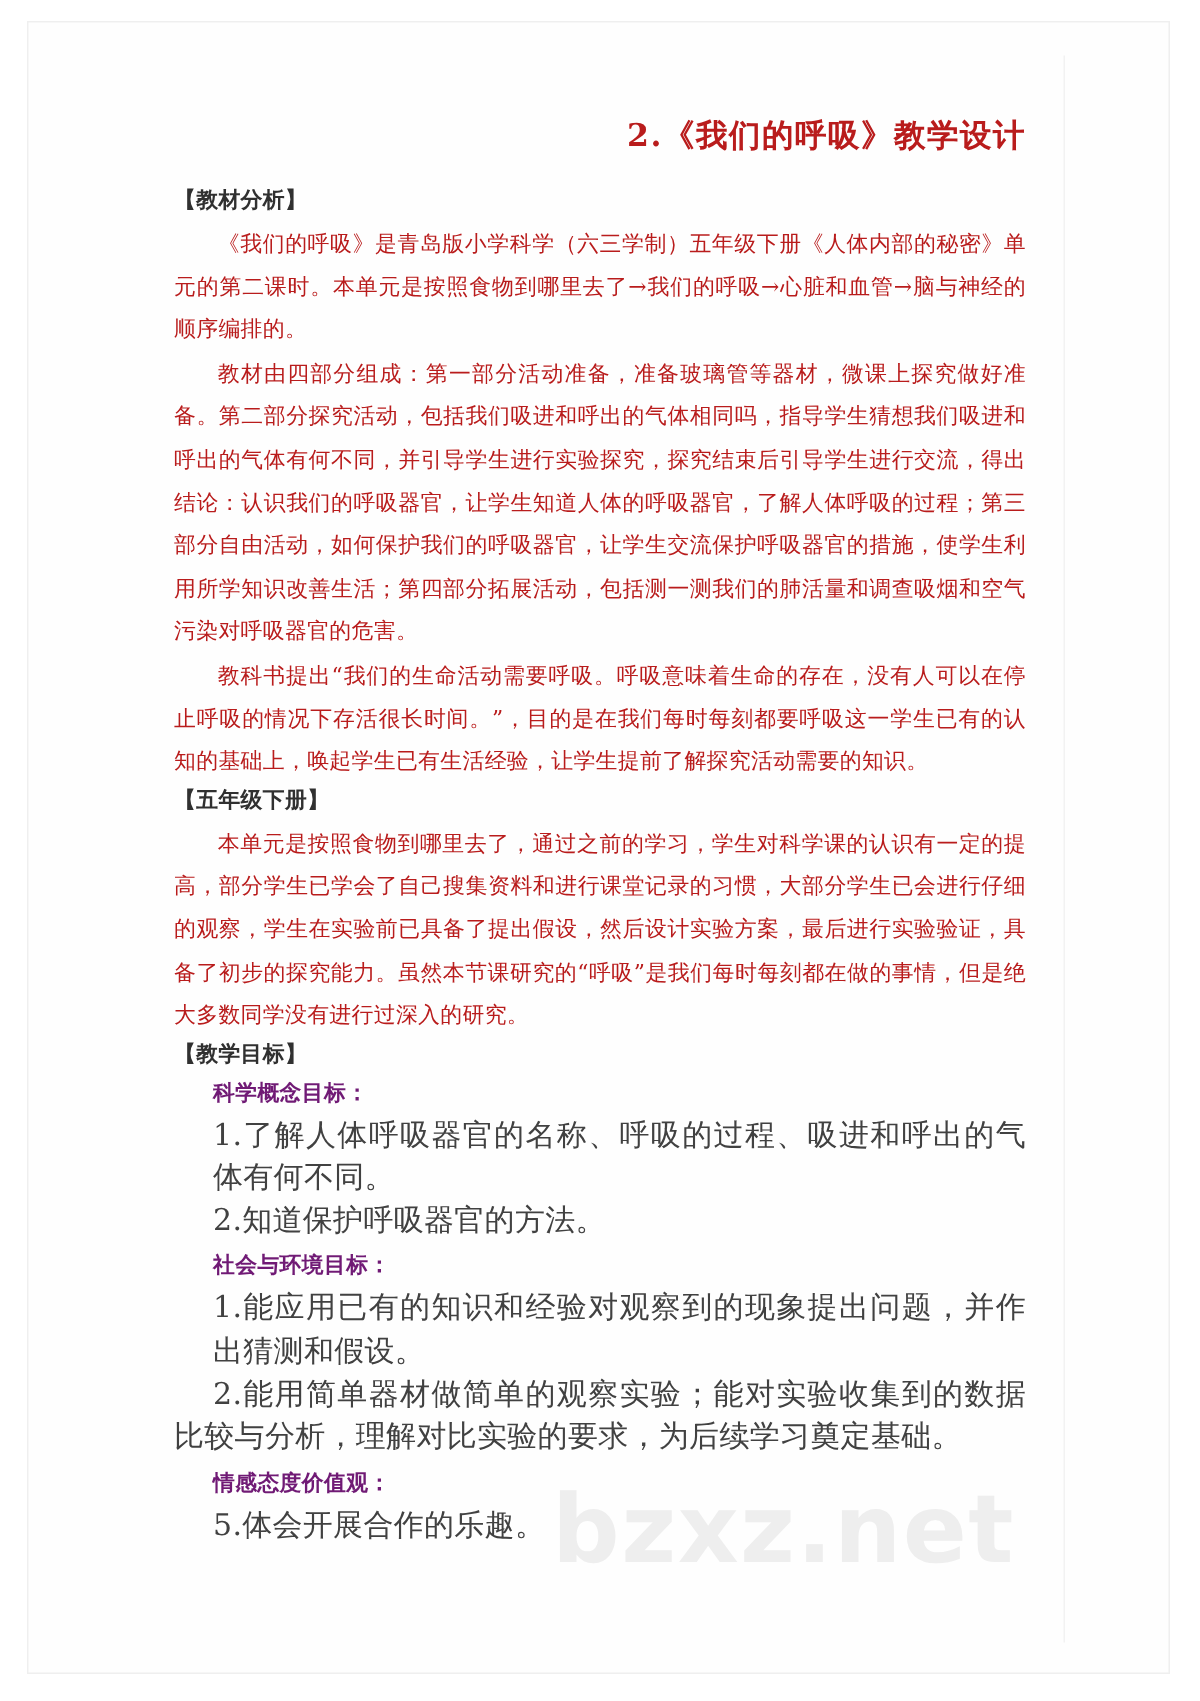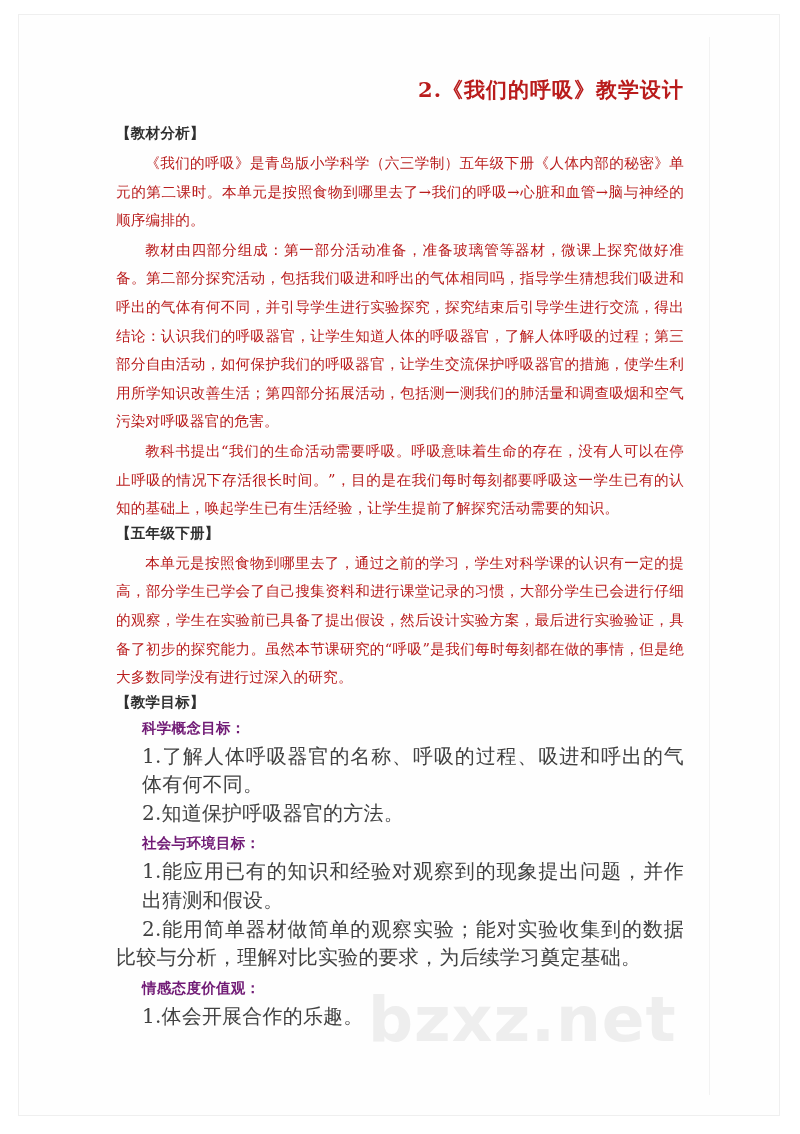--- a/index.html
+++ b/index.html
@@ -141,16 +141,16 @@
 
   <h3 class="sub-head">科学概念目标：</h3>
   <p class="list-item">1.了解人体呼吸器官的名称、呼吸的过程、吸进和呼出的气体有何不同。</p>
   <p class="list-item">2.知道保护呼吸器官的方法。</p>
 
   <h3 class="sub-head">社会与环境目标：</h3>
   <p class="list-item">1.能应用已有的知识和经验对观察到的现象提出问题，并作出猜测和假设。</p>
   <p class="list-item wrap">2.能用简单器材做简单的观察实验；能对实验收集到的数据比较与分析，理解对比实验的要求，为后续学习奠定基础。</p>
 
   <h3 class="sub-head">情感态度价值观：</h3>
-  <p class="list-item">1.体会开展合作的乐趣。</p>
+  <p class="list-item">5.体会开展合作的乐趣。</p>
 
 
 </div>
 
 </body></html>

